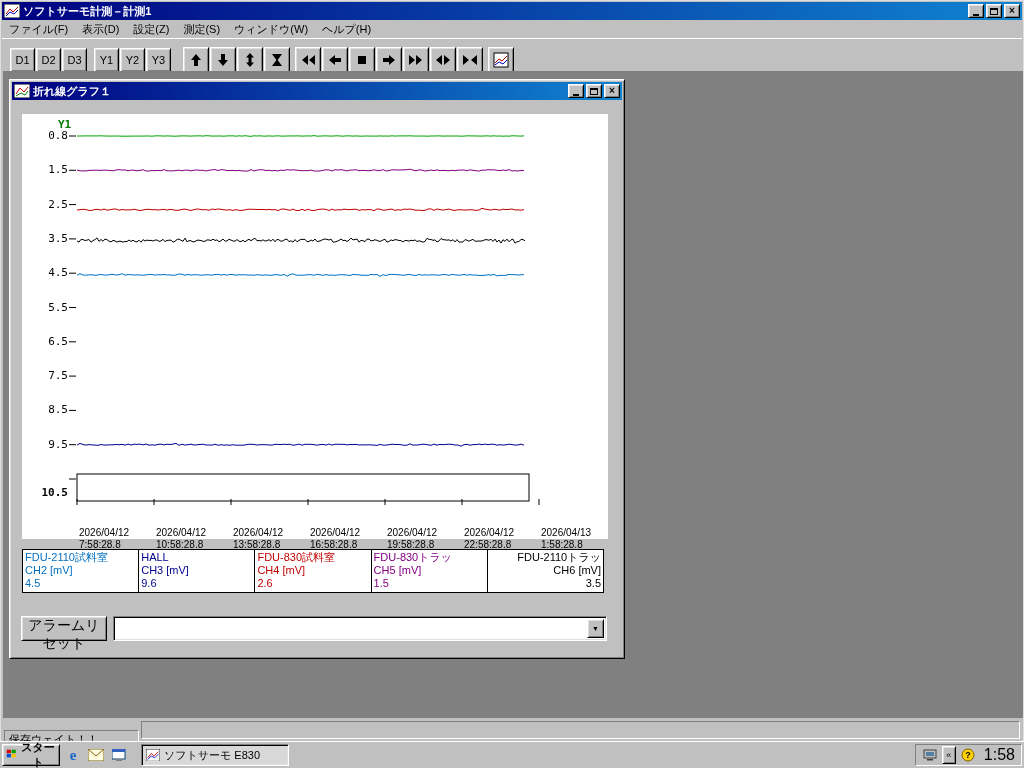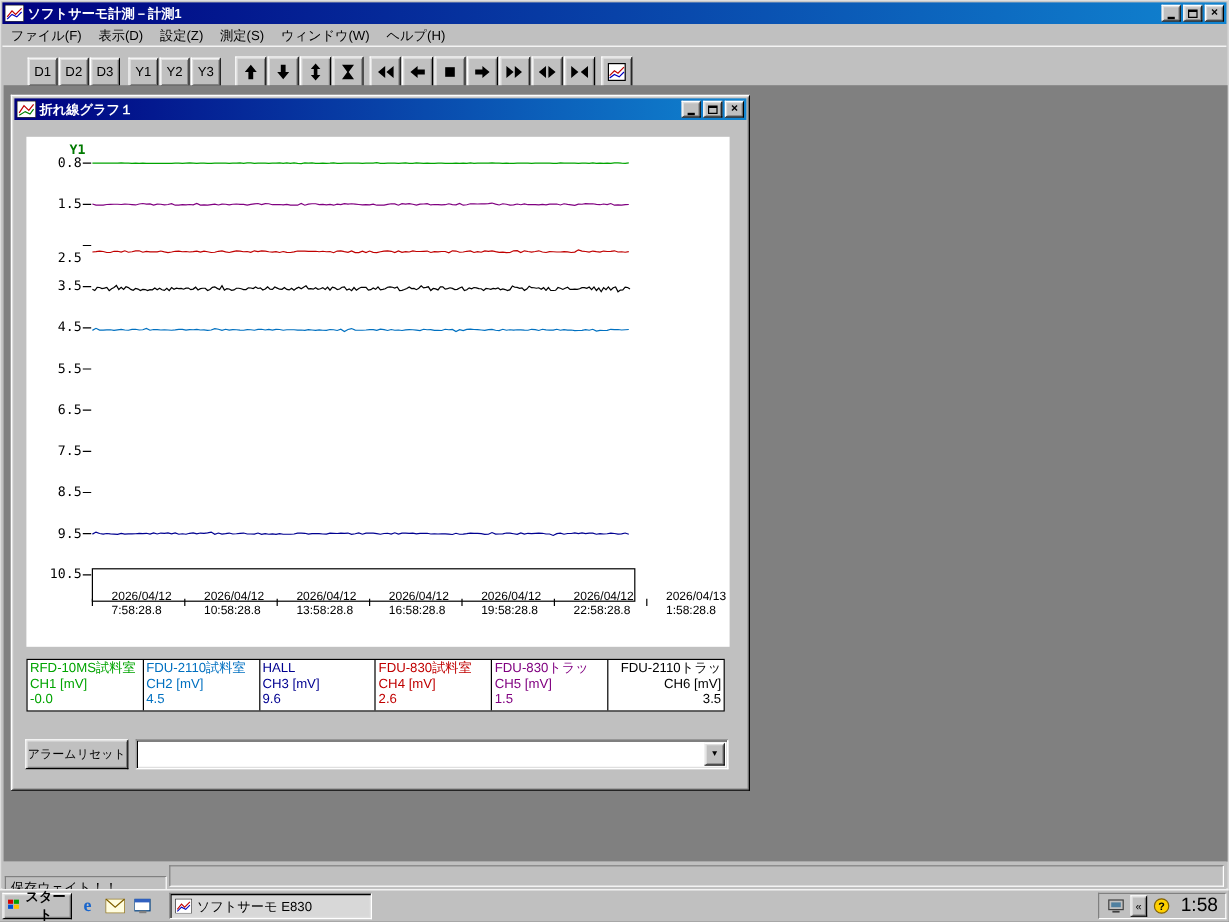--- a/index.html
+++ b/index.html
@@ -14,57 +14,57 @@
   .titlebar .ticon{width:16px;height:14px;margin-right:3px;display:inline-flex;}
   .capbtns{margin-left:auto;display:flex;gap:2px;}
   .cap{width:16px;height:14px;display:inline-flex;align-items:center;justify-content:center;padding:0;font-size:9px;font-weight:bold;line-height:1;}
   .g-min{display:block;width:6px;height:2px;background:#000;margin-top:7px;}
   .g-max{display:block;width:8px;height:7px;border:1px solid #000;border-top-width:2px;}
   .g-x{font-size:10px;font-weight:bold;}
 
   .menubar{position:absolute;left:1px;top:19px;right:1px;height:18px;display:flex;align-items:flex-start;background:#c0c0c0;font-size:11px;}
   .menu-item{padding:2px 7px;}
 
-  .toolbar{position:absolute;left:1px;top:37px;right:1px;height:43px;border-top:1px solid #ffffff;display:flex;align-items:center;padding-left:21px;background:#c0c0c0;}
+  .toolbar{position:absolute;left:1px;top:37px;right:1px;height:43px;border-top:1px solid #ffffff;display:flex;align-items:center;padding-left:8px;background:#c0c0c0;}
   .tbtn{display:inline-flex;align-items:center;justify-content:center;margin-right:1px;}
   .tbtn.txt{width:25px;height:24px;font-size:11px;}
   .tbtn.ico{width:26px;height:26px;}
   .tbtn svg{width:16px;height:16px;}
   .gap6{margin-left:6px;} .gap10{margin-left:11px;} .gap4{margin-left:4px;}
 
   #mdi{position:absolute;left:2px;top:70px;width:1020px;height:647px;background:#808080;}
 
   #graphwin{position:absolute;left:6px;top:8px;width:616px;height:580px;background:#c0c0c0;}
   #graphwin .titlebar{left:2px;top:2px;right:2px;}
   .child-body{position:absolute;left:2px;top:20px;right:2px;bottom:2px;background:#c0c0c0;}
 
   #graph-panel{position:absolute;left:10px;top:14px;width:586px;height:425px;background:#ffffff;}
   #y1-label{position:absolute;left:36px;top:4px;font:11px "DejaVu Sans Mono",monospace;color:#007a00;font-weight:bold;}
   #plot-svg{position:absolute;left:0;top:0;}
   .ytick{position:absolute;left:12px;width:34px;text-align:right;font:11px "DejaVu Sans Mono",monospace;color:#000;}
-  .xtick{position:absolute;top:378px;width:77px;font:10px "DejaVu Sans Mono",monospace;line-height:12px;color:#000;white-space:nowrap;margin-left:14px;}
+  .xtick{position:absolute;top:413px;width:77px;font:10px "DejaVu Sans Mono",monospace;line-height:12px;color:#000;white-space:nowrap;}
 
   #legend-row{position:absolute;left:10px;top:449px;width:582px;height:44px;display:flex;background:#fff;border:1px solid #000;}
   .legend-cell{flex:1;border-right:1px solid #000;overflow:hidden;white-space:nowrap;font-size:11px;line-height:13px;padding:1px 2px;}
   .legend-cell:last-child{border-right:none;text-align:right;}
 
-  #alarm-btn{position:absolute;left:9px;top:516px;width:86px;height:25px;font-size:10px;}
+  #alarm-btn{position:absolute;left:9px;top:516px;width:86px;height:25px;font-size:14px;}
   #combo{position:absolute;left:101px;top:516px;width:494px;height:25px;background:#ffffff;}
   #combo-value{position:absolute;left:4px;top:5px;font-size:11px;}
   .combo-arrow{position:absolute;right:2px;top:2px;width:17px;height:19px;display:flex;align-items:center;justify-content:center;font-size:7px;padding:0;}
 
   .statusbar{position:absolute;left:1px;top:717px;right:1px;height:23px;background:#c0c0c0;display:flex;align-items:center;padding:2px;gap:2px;}
   .status-panel{height:18px;border:1px solid;border-color:#808080 #ffffff #ffffff #808080;font-size:11px;display:flex;align-items:center;padding:0 4px;}
   .status-panel.main{width:135px;margin-top:19px;}
   .status-panel.rest{flex:1;}
 
   #taskbar{position:absolute;left:0;top:741px;width:1024px;height:27px;background:#c0c0c0;border-top:1px solid #ffffff;display:flex;align-items:center;padding:2px;}
   #start-btn{width:58px;height:22px;display:flex;align-items:center;gap:3px;padding:0 3px;font-weight:bold;font-size:11px;}
   .ql{width:20px;height:20px;display:inline-flex;align-items:center;justify-content:center;margin-left:3px;background:transparent;border:none;box-shadow:none;}
-  #task-btn{width:169px;height:22px;margin-left:12px;display:flex;align-items:center;gap:4px;padding:0 4px;font-size:11px;background:#d8d8d8;white-space:nowrap;overflow:hidden;}
+  #task-btn{width:148px;height:22px;margin-left:12px;display:flex;align-items:center;gap:4px;padding:0 4px;font-size:11px;background:#d8d8d8;white-space:nowrap;overflow:hidden;}
   #tray{margin-left:auto;height:22px;border:1px solid;border-color:#808080 #ffffff #ffffff #808080;display:flex;align-items:center;gap:4px;padding:0 6px;}
   #tray-clock{font-size:16px;padding-left:4px;}
   .tray-ic{width:16px;height:16px;display:inline-flex;align-items:center;justify-content:center;}
   #tray-chevron{width:14px;height:18px;font-size:9px;padding:0;display:flex;align-items:center;justify-content:center;}
 </style>
 </head>
 <body>
 
 <div id="app">
 
@@ -222,29 +222,29 @@
               <polyline points="55,161.3 58,159.6 61,161.1 64,161.1 67,160.9 70,160.8 73,161.3 76,160.9 79,160.5 82,161.0 85,161.2 88,160.5 91,160.4 94,161.0 97,160.8 100,159.7 103,161.2 106,160.6 109,160.7 112,161.0 115,160.9 118,161.0 121,161.2 124,160.9 127,160.5 130,160.5 133,161.1 136,160.7 139,160.8 142,160.5 145,161.0 148,160.9 151,161.3 154,161.0 157,159.9 160,160.4 163,161.3 166,160.4 169,161.1 172,160.7 175,160.8 178,161.1 181,161.2 184,160.7 187,160.8 190,161.2 193,160.5 196,160.4 199,161.0 202,160.5 205,161.1 208,160.5 211,160.6 214,161.2 217,160.8 220,160.8 223,160.8 226,161.1 229,161.0 232,161.3 235,160.7 238,161.0 241,161.3 244,160.9 247,161.2 250,161.3 253,160.6 256,160.8 259,161.4 262,160.4 265,162.2 268,160.6 271,159.8 274,161.1 277,161.2 280,161.2 283,161.0 286,160.7 289,160.7 292,161.3 295,160.3 298,160.7 301,161.4 304,160.6 307,161.2 310,161.0 313,161.4 316,160.9 319,160.7 322,160.8 325,161.1 328,161.5 331,160.4 334,160.8 337,160.7 340,161.3 343,161.2 346,161.4 349,160.4 352,160.8 355,160.5 358,162.3 361,160.7 364,161.5 367,160.5 370,160.3 373,160.6 376,160.7 379,161.0 382,161.3 385,160.7 388,160.5 391,161.2 394,161.5 397,160.4 400,161.2 403,160.8 406,161.1 409,160.8 412,160.9 415,161.1 418,161.2 421,160.4 424,160.7 427,161.4 430,160.4 433,160.9 436,161.1 439,161.1 442,160.4 445,161.2 448,160.7 451,161.1 454,161.0 457,161.5 460,161.4 463,161.3 466,160.7 469,161.2 472,160.4 475,161.9 478,161.3 481,161.4 484,161.3 487,160.4 490,160.7 493,160.6 496,161.0 499,160.8 502,160.6" fill="none" stroke="#0070c0" stroke-width="1"></polyline>
               <polyline points="55,331.1 58,329.4 61,330.6 64,331.1 67,330.6 70,330.9 73,331.1 76,331.3 79,330.5 82,331.1 85,330.9 88,330.9 91,330.8 94,330.5 97,330.7 100,330.4 103,331.1 106,330.1 109,331.0 112,330.2 115,330.4 118,330.1 121,330.9 124,330.1 127,331.2 130,330.8 133,331.2 136,330.4 139,330.1 142,330.9 145,330.2 148,330.5 151,330.1 154,329.4 157,331.3 160,330.2 163,331.1 166,330.7 169,330.2 172,331.0 175,330.8 178,330.5 181,330.2 184,331.0 187,331.0 190,331.1 193,330.2 196,331.3 199,330.7 202,331.2 205,330.9 208,331.3 211,330.7 214,331.2 217,331.2 220,331.2 223,331.0 226,330.3 229,330.3 232,330.4 235,331.1 238,330.7 241,330.7 244,330.7 247,331.0 250,331.1 253,330.3 256,330.4 259,330.6 262,330.2 265,330.5 268,330.2 271,331.3 274,330.8 277,330.1 280,331.2 283,330.3 286,330.3 289,330.3 292,330.7 295,331.2 298,330.6 301,330.4 304,331.1 307,330.0 310,331.1 313,330.3 316,330.2 319,330.4 322,330.3 325,330.9 328,330.5 331,330.5 334,330.4 337,331.0 340,330.8 343,331.0 346,330.8 349,330.9 352,331.1 355,331.4 358,330.4 361,331.2 364,331.1 367,330.7 370,330.2 373,330.5 376,330.5 379,330.7 382,331.3 385,331.2 388,329.8 391,331.1 394,331.0 397,330.9 400,330.2 403,330.3 406,330.8 409,331.3 412,330.1 415,331.1 418,330.4 421,330.7 424,330.4 427,330.2 430,330.4 433,331.0 436,331.0 439,332.2 442,330.7 445,330.3 448,331.2 451,330.6 454,330.6 457,330.1 460,330.7 463,330.1 466,330.7 469,330.2 472,330.3 475,331.2 478,330.7 481,331.0 484,330.8 487,330.2 490,330.6 493,331.1 496,330.9 499,330.2 502,331.2" fill="none" stroke="#000090" stroke-width="1"></polyline>
               <polyline points="55,96.0 58,95.7 61,95.3 64,95.6 67,96.4 70,96.4 73,95.4 76,95.4 79,96.1 82,95.0 85,96.2 88,95.8 91,95.1 94,95.0 97,96.2 100,95.5 103,95.9 106,95.9 109,95.9 112,95.2 115,95.9 118,96.5 121,96.0 124,95.4 127,95.3 130,95.8 133,95.6 136,96.0 139,95.7 142,95.3 145,96.1 148,95.3 151,95.8 154,96.4 157,96.2 160,95.4 163,95.1 166,95.9 169,96.4 172,95.7 175,95.0 178,95.3 181,95.8 184,95.6 187,96.3 190,95.0 193,95.6 196,95.0 199,95.3 202,95.8 205,96.1 208,95.7 211,96.4 214,95.6 217,96.3 220,96.4 223,95.9 226,95.2 229,95.3 232,95.3 235,95.5 238,95.5 241,95.4 244,95.8 247,95.4 250,95.8 253,95.6 256,96.6 259,95.2 262,95.0 265,95.7 268,96.3 271,95.1 274,96.5 277,96.5 280,95.3 283,96.5 286,95.2 289,96.3 292,96.5 295,95.8 298,95.2 301,95.1 304,95.4 307,96.5 310,95.1 313,96.3 316,95.7 319,96.0 322,95.1 325,95.6 328,95.6 331,95.4 334,95.2 337,96.4 340,95.7 343,95.9 346,95.6 349,95.6 352,96.7 355,95.0 358,95.2 361,96.2 364,96.0 367,95.4 370,95.1 373,96.4 376,95.7 379,96.2 382,95.1 385,95.4 388,95.0 391,95.7 394,96.3 397,96.1 400,96.5 403,96.4 406,95.0 409,94.9 412,96.4 415,95.0 418,95.6 421,96.1 424,95.6 427,95.0 430,96.0 433,96.4 436,95.7 439,95.8 442,96.0 445,96.0 448,95.7 451,95.9 454,96.4 457,96.1 460,94.2 463,95.2 466,95.6 469,96.1 472,95.2 475,95.7 478,96.1 481,95.2 484,95.6 487,95.4 490,95.0 493,96.0 496,95.8 499,96.2 502,95.7" fill="none" stroke="#c00000" stroke-width="1"></polyline>
               <polyline points="55,56.0 58,56.9 61,56.9 64,56.9 67,56.4 70,56.3 73,56.2 76,56.2 79,56.4 82,56.1 85,56.2 88,56.5 91,56.8 94,56.0 97,55.6 100,56.1 103,55.9 106,56.9 109,56.1 112,56.2 115,56.8 118,56.4 121,55.7 124,57.0 127,57.0 130,56.5 133,56.7 136,56.4 139,56.7 142,55.6 145,56.9 148,56.8 151,56.9 154,56.5 157,56.1 160,56.8 163,56.1 166,56.2 169,56.8 172,56.2 175,56.0 178,56.3 181,56.3 184,57.0 187,56.3 190,55.9 193,55.6 196,56.5 199,55.7 202,55.8 205,56.6 208,56.5 211,56.4 214,56.7 217,56.3 220,57.0 223,57.0 226,57.0 229,55.6 232,57.0 235,56.1 238,55.8 241,55.8 244,56.5 247,56.3 250,56.8 253,56.4 256,57.0 259,56.1 262,56.5 265,55.7 268,56.1 271,55.8 274,56.1 277,56.4 280,56.8 283,56.6 286,56.7 289,56.1 292,57.0 295,57.0 298,57.0 301,56.3 304,55.8 307,55.9 310,57.0 313,55.7 316,56.1 319,55.7 322,56.2 325,56.9 328,56.1 331,56.0 334,55.7 337,56.8 340,56.4 343,56.5 346,56.8 349,56.6 352,55.8 355,56.5 358,56.7 361,55.6 364,57.0 367,56.6 370,55.8 373,55.9 376,56.0 379,55.9 382,55.9 385,55.7 388,55.2 391,56.1 394,56.8 397,55.8 400,56.2 403,57.0 406,56.7 409,56.0 412,56.6 415,55.9 418,56.6 421,56.4 424,56.5 427,56.8 430,56.3 433,56.7 436,56.1 439,56.1 442,56.0 445,56.8 448,55.8 451,56.3 454,56.7 457,57.1 460,56.1 463,56.2 466,55.7 469,55.9 472,55.8 475,56.3 478,56.6 481,56.0 484,56.5 487,55.6 490,57.0 493,56.7 496,57.0 499,56.5 502,56.4" fill="none" stroke="#800080" stroke-width="1"></polyline>
               <polyline points="55,127.0 57,128.1 59,125.4 61,125.6 63,126.5 65,126.1 67,125.5 69,128.2 71,126.6 73,125.6 75,123.9 77,127.3 79,125.5 81,127.2 83,125.0 85,125.7 87,127.2 89,127.9 91,126.4 93,126.9 95,128.1 97,127.2 99,127.3 101,128.2 103,127.4 105,127.5 107,126.0 109,127.5 111,126.2 113,127.5 115,128.0 117,126.2 119,128.2 121,125.6 123,127.0 125,126.1 127,126.5 129,126.3 131,127.0 133,126.1 135,126.0 137,127.4 139,126.9 141,125.3 143,127.6 145,126.5 147,126.2 149,126.2 151,128.1 153,127.3 155,125.5 157,125.0 159,126.3 161,127.3 163,124.1 165,127.8 167,126.6 169,126.8 171,127.9 173,127.6 175,126.2 177,126.2 179,126.6 181,127.3 183,127.3 185,125.9 187,126.0 189,126.5 191,125.2 193,126.4 195,125.9 197,127.7 199,126.8 201,125.1 203,127.0 205,127.1 207,125.2 209,126.1 211,127.0 213,127.1 215,125.6 217,127.2 219,127.6 221,126.3 223,127.9 225,126.3 227,125.3 229,126.7 231,125.3 233,124.2 235,126.8 237,126.5 239,127.0 241,125.8 243,127.1 245,126.6 247,125.7 249,127.2 251,125.2 253,127.8 255,125.3 257,125.9 259,127.3 261,126.8 263,125.4 265,125.1 267,127.7 269,126.7 271,128.2 273,125.6 275,127.8 277,126.4 279,125.4 281,125.4 283,125.4 285,127.7 287,127.4 289,126.0 291,127.1 293,125.0 295,127.5 297,127.2 299,126.6 301,125.4 303,125.0 305,125.4 307,126.0 309,125.1 311,128.1 313,128.0 315,127.3 317,126.4 319,125.1 321,126.5 323,126.3 325,127.4 327,126.2 329,124.1 331,125.9 333,125.5 335,125.0 337,128.1 339,126.4 341,126.7 343,127.6 345,125.1 347,125.1 349,126.9 351,126.5 353,125.8 355,126.3 357,127.3 359,127.1 361,126.0 363,125.2 365,128.1 367,127.5 369,125.9 371,126.7 373,125.6 375,125.9 377,126.5 379,126.6 381,128.0 383,126.4 385,126.6 387,127.1 389,126.3 391,126.7 393,125.9 395,127.5 397,126.8 399,127.3 401,128.2 403,127.4 405,124.3 407,125.4 409,125.5 411,126.3 413,125.9 415,128.0 417,126.9 419,124.5 421,125.7 423,125.8 425,126.2 427,125.8 429,127.0 431,125.7 433,127.9 435,125.6 437,128.1 439,128.1 441,127.9 443,125.6 445,126.2 447,127.2 449,126.2 451,125.4 453,127.2 455,127.2 457,127.0 459,127.1 461,126.6 463,125.7 465,125.7 467,126.3 469,125.2 471,127.4 473,125.1 475,128.1 477,126.0 479,129.1 481,125.7 483,127.4 485,125.1 487,127.8 489,125.8 491,125.2 493,129.2 495,127.7 497,127.6 499,125.3 501,125.6 503,126.8" fill="none" stroke="#000000" stroke-width="1"></polyline>
             </svg>
           <div id="y1-label">Y1</div>
           <div id="y-ticks">
               <div class="ytick" style="top: 15px;">0.8</div>
               <div class="ytick" style="top: 49.3px;">1.5</div>
-              <div class="ytick" style="top: 83.6px; margin-top: 10px;">2.5</div>
+              <div class="ytick" style="top: 83.6px;">2.5</div>
               <div class="ytick" style="top: 117.9px;">3.5</div>
               <div class="ytick" style="top: 152.2px;">4.5</div>
               <div class="ytick" style="top: 186.5px;">5.5</div>
               <div class="ytick" style="top: 220.8px;">6.5</div>
               <div class="ytick" style="top: 255.1px;">7.5</div>
               <div class="ytick" style="top: 289.4px;">8.5</div>
               <div class="ytick" style="top: 323.7px;">9.5</div>
-              <div class="ytick" style="top: 358px;">10.5</div>
+              <div class="ytick" style="top: 372px; font-weight: bold;">10.5</div>
             </div>
           <div id="x-ticks">
               <div class="xtick" style="left: 57px;">
                 <div>2026/04/12</div>
                 <div>7:58:28.8</div>
               </div>
               <div class="xtick" style="left: 134px;">
                 <div>2026/04/12</div>
                 <div>10:58:28.8</div>
               </div>
@@ -264,25 +264,20 @@
                 <div>2026/04/12</div>
                 <div>22:58:28.8</div>
               </div>
               <div class="xtick" style="left: 519px;">
                 <div>2026/04/13</div>
                 <div>1:58:28.8</div>
               </div>
             </div>
         </div>
         <div id="legend-row">
-            <div class="legend-cell" style="color: rgb(0, 164, 0);">
-              <div>RFD-10MS試料室</div>
-              <div>CH1 [mV]</div>
-              <div>-0.0</div>
-            </div>
             <div class="legend-cell" style="color: rgb(0, 112, 192);">
               <div>FDU-2110試料室</div>
               <div>CH2 [mV]</div>
               <div>4.5</div>
             </div>
             <div class="legend-cell" style="color: rgb(0, 0, 144);">
               <div>HALL</div>
               <div>CH3 [mV]</div>
               <div>9.6</div>
             </div>

